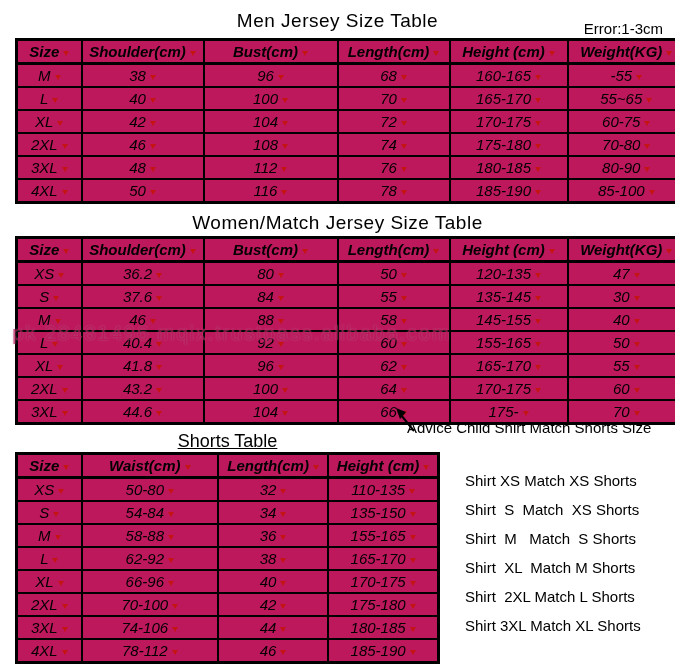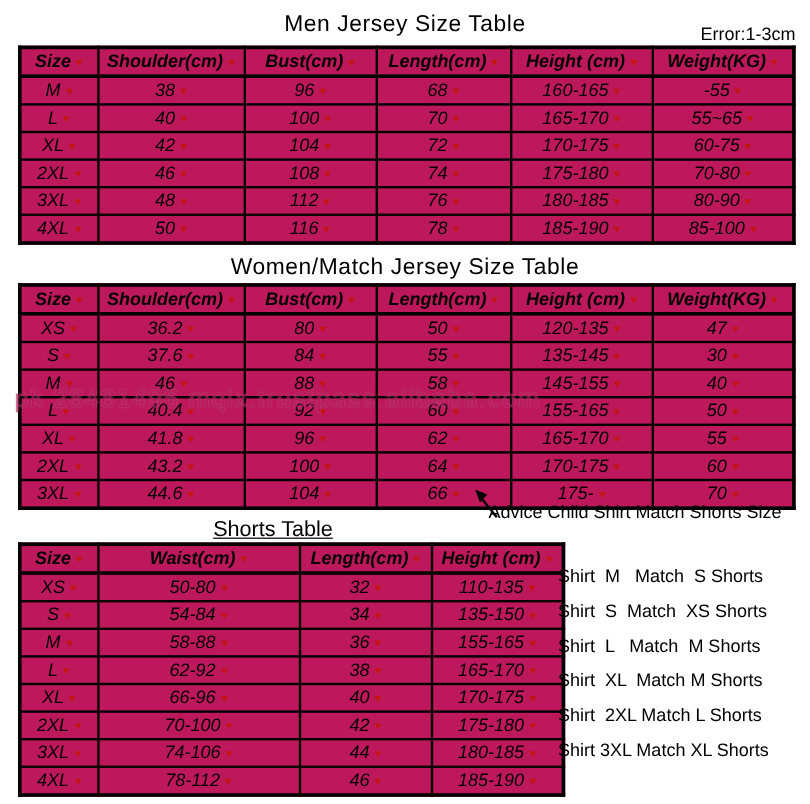--- a/index.html
+++ b/index.html
@@ -48,28 +48,28 @@
     border-left:3px solid transparent;
     border-right:3px solid transparent;
     border-top:5px solid var(--marker,#c41414);
     margin-left:4px;
     vertical-align:middle;
   }
 
   table.jersey { width:645px; }
   table.jersey th:nth-child(1){ width:65px; }
   table.jersey th:nth-child(2){ width:122px; }
-  table.jersey th:nth-child(3){ width:110px; }
+  table.jersey th:nth-child(3){ width:134px; }
   table.jersey th:nth-child(4){ width:112px; }
   table.jersey th:nth-child(5){ width:118px; }
   table.jersey th:nth-child(6){ width:118px; }
 
   table.shorts { width:425px; }
   table.shorts th:nth-child(1){ width:65px; }
-  table.shorts th:nth-child(2){ width:168px; }
+  table.shorts th:nth-child(2){ width:136px; }
   table.shorts th:nth-child(3){ width:110px; }
   table.shorts th:nth-child(4){ width:110px; }
 
   .shorts-title {
     width:425px; text-align:center; font-size:18px;text-decoration:underline;
   }
   .advice-title { font-size:15px; white-space:pre; }
   .advice-list { width:210px; }
   .advice-item {
     font-size:15px;
@@ -300,19 +300,19 @@
 <span class="abs" style="top:406px; left:392px; width:26px; height:28px;">
   <svg width="26" height="28" viewBox="0 0 26 28" aria-hidden="true">
     <line x1="22" y1="25" x2="9" y2="9" stroke="#000" stroke-width="2"></line>
     <polygon points="4,2 14,6 8,13" fill="#000"></polygon>
   </svg>
 </span>
 
 <div class="abs advice-title" style="top:419px; left:407px;">Advice Child Shirt Match Shorts Size</div>
 
 <div class="abs advice-list" style="top:466px; left:465px;">
+    <div class="advice-item">Shirt XS Match XS Shorts</div>
+    <div class="advice-item">Shirt  S  Match  XS Shorts</div>
     <div class="advice-item">Shirt  M   Match  S Shorts</div>
-    <div class="advice-item">Shirt  S  Match  XS Shorts</div>
-    <div class="advice-item">Shirt  L   Match  M Shorts</div>
     <div class="advice-item">Shirt  XL  Match M Shorts</div>
     <div class="advice-item">Shirt  2XL Match L Shorts</div>
     <div class="advice-item">Shirt 3XL Match XL Shorts</div>
   </div>
 
 </body></html>

